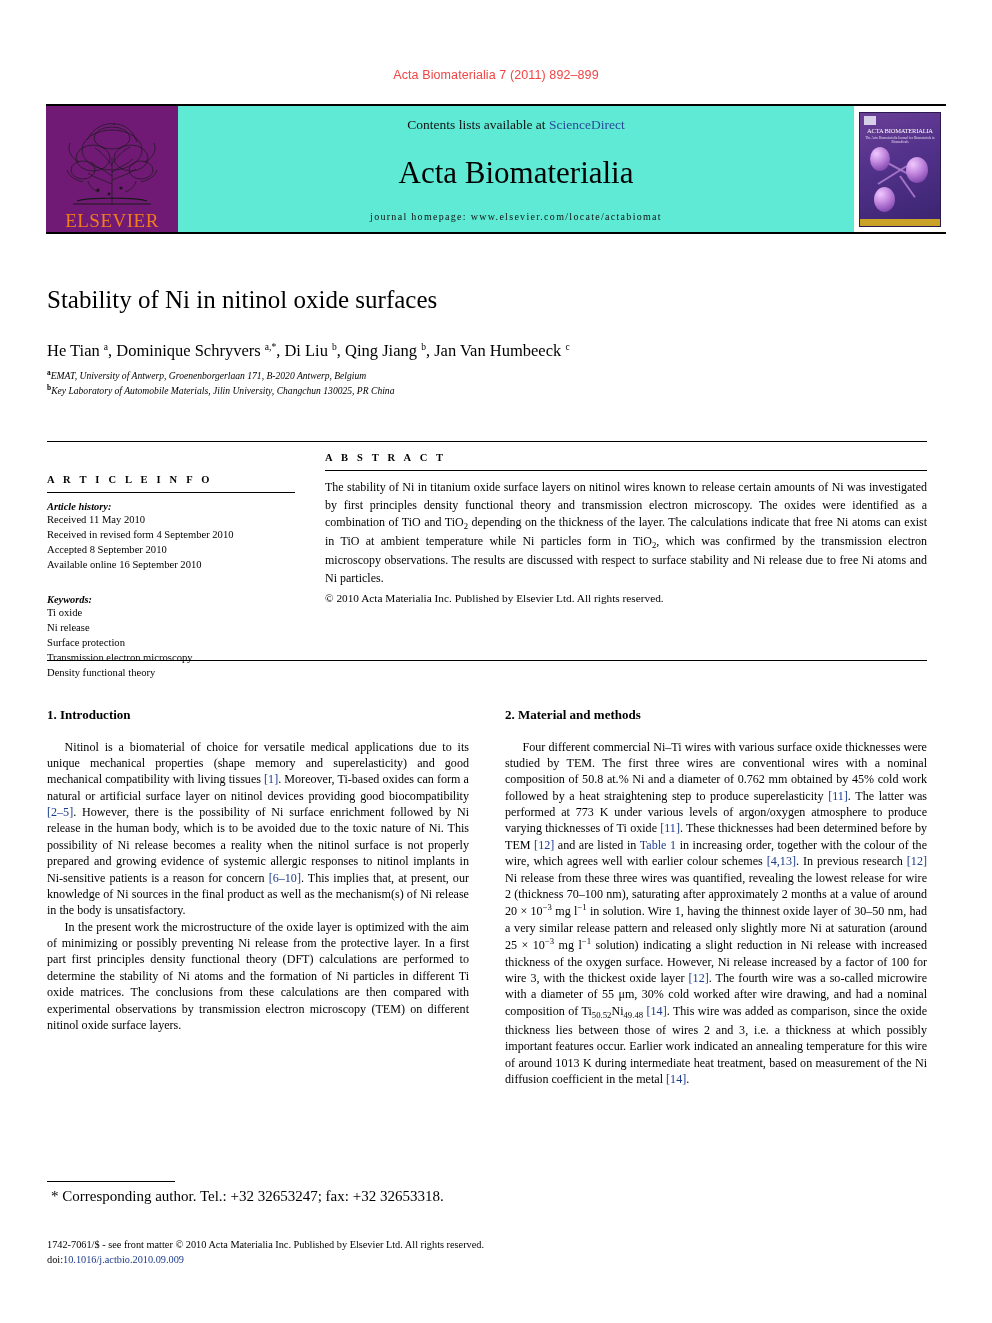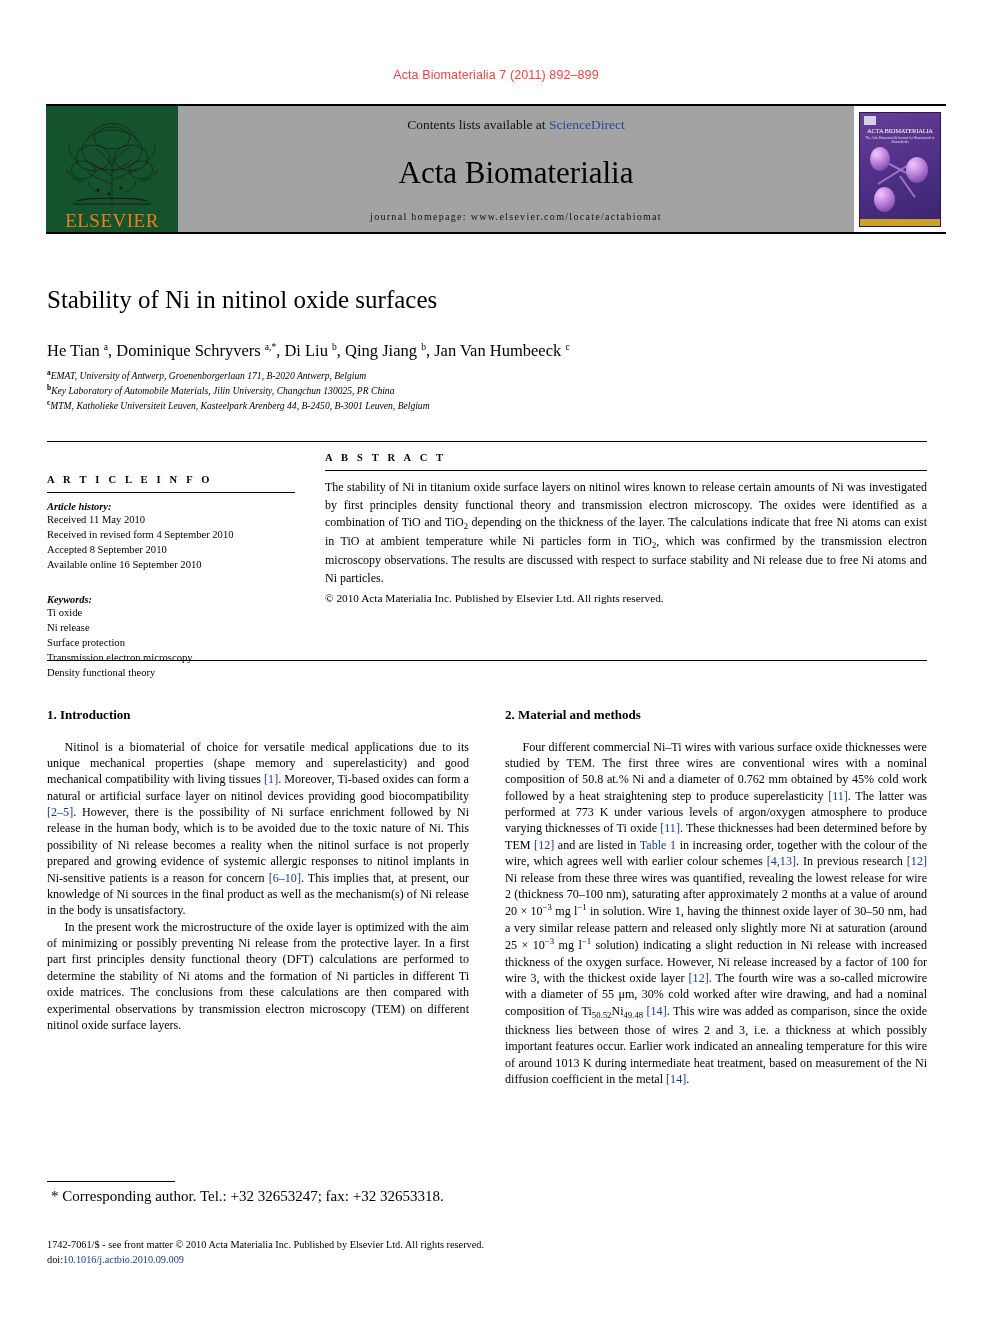--- a/index.html
+++ b/index.html
@@ -48,41 +48,41 @@
     position: absolute;
     left: 0; top: 0;
     width: 900px; height: 126px;
     display: flex;
     align-items: stretch;
   }
   .elsevier-logo {
     width: 132px;
     flex: 0 0 132px;
     position: relative;
-    background: #14532d;
+    background: #701a75;
     display: flex;
     flex-direction: column;
     align-items: center;
     justify-content: flex-end;
     padding-bottom: 2px;
     box-sizing: border-box;
   }
   .tree-svg { display:block; }
   .elsevier-word {
     font-family: "Liberation Serif", serif;
     font-size: 19px;
     letter-spacing: 0.5px;
     color: #f07d1a;
     line-height: 1;
     margin-top: 1px;
     font-weight: 400;
   }
   .mast-center {
     flex: 1 1 auto;
-    background: #a3a3a3;
+    background: #5eead4;
     display: flex;
     flex-direction: column;
     align-items: center;
     justify-content: space-between;
     padding: 11px 0 10px 0;
     box-sizing: border-box;
   }
   .contents-line {
     font-size: 13.5px;
     font-family: "Liberation Serif", serif;
@@ -392,21 +392,20 @@
       </div>
 
     </div>
   </div>
 
   <div class="title">Stability of Ni in nitinol oxide surfaces</div>
   <div class="authors">He Tian <sup>a</sup>, Dominique Schryvers <sup>a,</sup><sup>*</sup>, Di Liu <sup>b</sup>, Qing Jiang <sup>b</sup>, Jan Van Humbeeck <sup>c</sup></div>
   <div class="affils">
     <div><sup>a</sup><span>EMAT, University of Antwerp, Groenenborgerlaan 171, B-2020 Antwerp, Belgium</span></div>
     <div><sup>b</sup><span>Key Laboratory of Automobile Materials, Jilin University, Changchun 130025, PR China</span></div>
-    <div><sup>c</sup><span>MTM, Katholieke Universiteit Leuven, Kasteelpark Arenberg 44, B-2450, B-3001 Leuven, Belgium</span></div>
   </div>
 
   <div class="band"></div>
 
   <div class="band-left">
     <div class="sec-head">A R T I C L E   I N F O</div>
     <div class="rule-under"></div>
     <div class="ital-label">Article history:</div>
     <div class="hist-line">Received 11 May 2010</div>
     <div class="hist-line">Received in revised form 4 September 2010</div>

